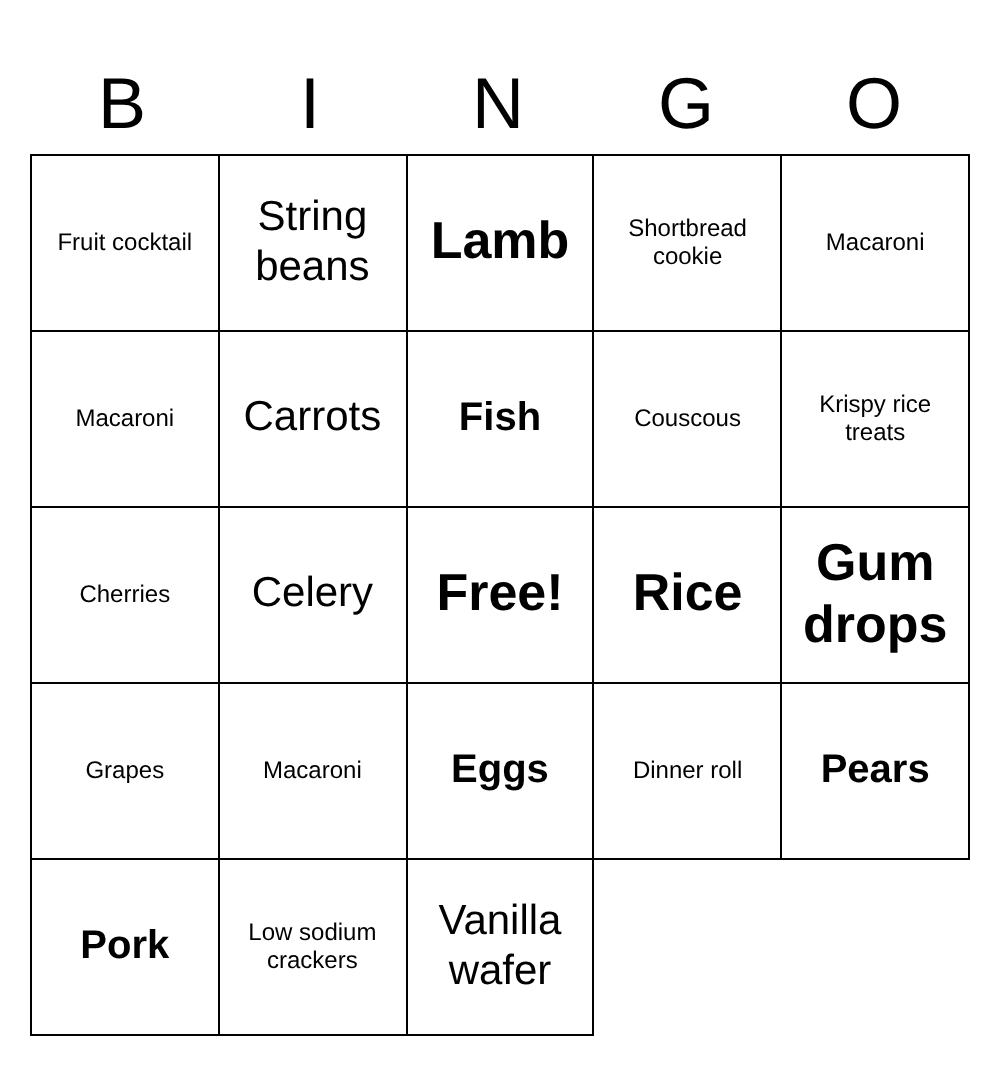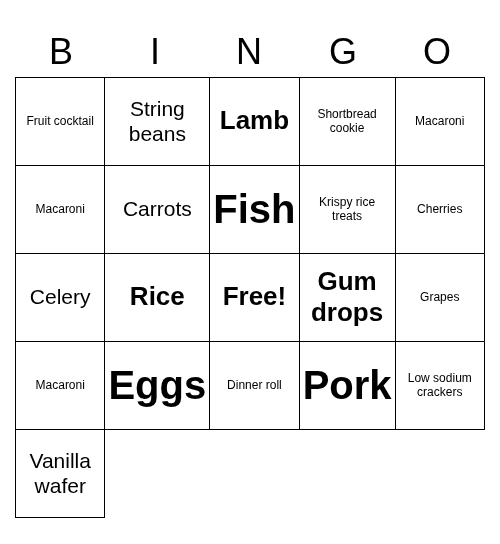--- a/index.html
+++ b/index.html
@@ -50,21 +50,21 @@
       font-size: 12px;
     }
     .text-medium {
       font-size: 21px;
     }
     .text-large {
       font-size: 26px;
       font-weight: bold;
     }
     .text-xlarge {
-      font-size: 40px;
+      font-size: 20px;
       font-weight: bold;
     }
   </style>
 </head>
 <body>
 
 <div class="bingo-card">
   <div class="bingo-header">
   <div class="bingo-header-cell">B</div>
       <div class="bingo-header-cell">I</div>
@@ -91,50 +91,56 @@
       <div class="bingo-cell">
         <span class="text-small">Macaroni</span>
       </div>
       <div class="bingo-cell">
         <span class="text-medium">Carrots</span>
       </div>
       <div class="bingo-cell">
         <span class="text-xlarge">Fish</span>
       </div>
       <div class="bingo-cell">
+        <span class="text-small">Couscous</span>
+      </div>
+      <div class="bingo-cell">
         <span class="text-small">Krispy rice treats</span>
       </div>
       <div class="bingo-cell">
         <span class="text-small">Cherries</span>
       </div>
       <div class="bingo-cell">
         <span class="text-medium">Celery</span>
       </div>
       <div class="bingo-cell">
-        <span class="text-large">Rice</span>
+        <span class="text-large">Free!</span>
       </div>
       <div class="bingo-cell">
-        <span class="text-large">Free!</span>
+        <span class="text-large">Rice</span>
       </div>
       <div class="bingo-cell">
         <span class="text-large">Gum drops</span>
       </div>
       <div class="bingo-cell">
         <span class="text-small">Grapes</span>
       </div>
       <div class="bingo-cell">
         <span class="text-small">Macaroni</span>
       </div>
       <div class="bingo-cell">
         <span class="text-xlarge">Eggs</span>
       </div>
       <div class="bingo-cell">
         <span class="text-small">Dinner roll</span>
       </div>
       <div class="bingo-cell">
+        <span class="text-xlarge">Pears</span>
+      </div>
+      <div class="bingo-cell">
         <span class="text-xlarge">Pork</span>
       </div>
       <div class="bingo-cell">
         <span class="text-small">Low sodium crackers</span>
       </div>
       <div class="bingo-cell">
         <span class="text-medium">Vanilla wafer</span>
       </div>
     </div>
 </div>

